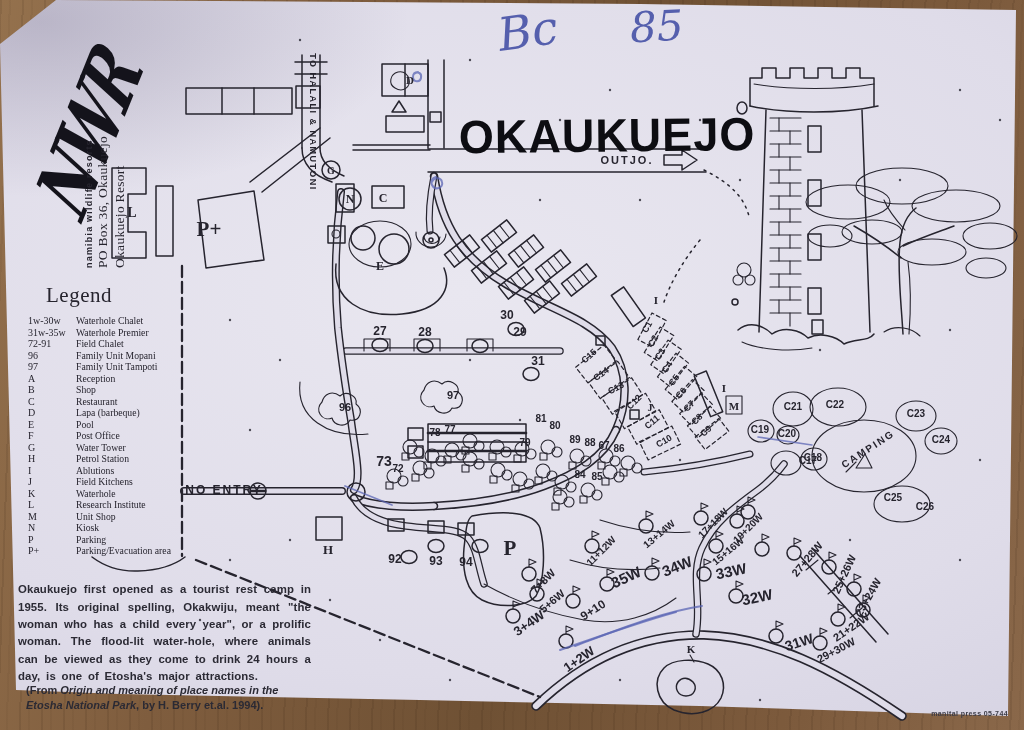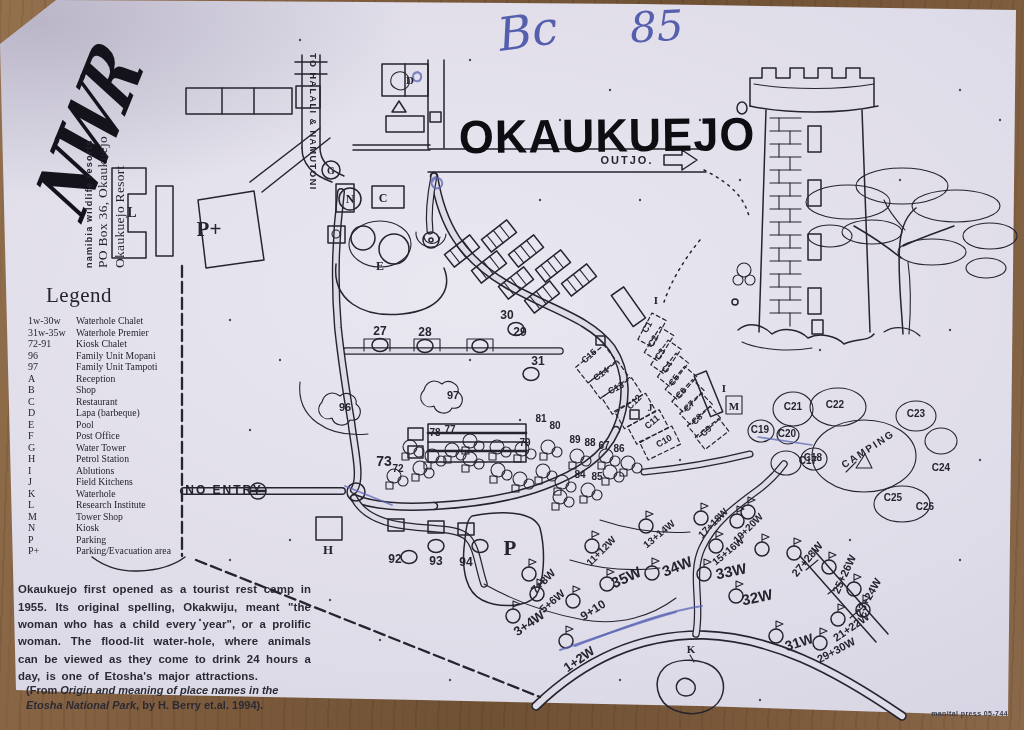--- a/index.html
+++ b/index.html
@@ -554,21 +554,21 @@
         <span class="mlab" style="left: 616px; top: 388px; font-size: 9px; transform: translate(-50%, -50%) rotate(-28deg);">C13</span>
         <span class="mlab" style="left: 601px; top: 374px; font-size: 9px; transform: translate(-50%, -50%) rotate(-35deg);">C14</span>
         <span class="mlab" style="left: 589px; top: 356px; font-size: 9px; transform: translate(-50%, -50%) rotate(-42deg);">C15</span>
         <span class="mlab" style="left: 785px; top: 460px; font-size: 10px; transform: translate(-50%, -50%) rotate(0deg); padding-left: 46px;">C17</span>
         <span class="mlab" style="left: 813px; top: 457px; font-size: 10px; transform: translate(-50%, -50%) rotate(0deg);">C18</span>
         <span class="mlab" style="left: 760px; top: 429px; font-size: 10px; transform: translate(-50%, -50%) rotate(0deg);">C19</span>
         <span class="mlab" style="left: 787px; top: 433px; font-size: 10px; transform: translate(-50%, -50%) rotate(0deg);">C20</span>
         <span class="mlab" style="left: 793px; top: 406px; font-size: 10px; transform: translate(-50%, -50%) rotate(0deg);">C21</span>
         <span class="mlab" style="left: 835px; top: 404px; font-size: 10px; transform: translate(-50%, -50%) rotate(0deg);">C22</span>
         <span class="mlab" style="left: 916px; top: 413px; font-size: 10px; transform: translate(-50%, -50%) rotate(0deg);">C23</span>
-        <span class="mlab" style="left: 941px; top: 439px; font-size: 10px; transform: translate(-50%, -50%) rotate(0deg); margin-top: 28px;">C24</span>
+        <span class="mlab" style="left: 941px; top: 439px; font-size: 10px; transform: translate(-50%, -50%) rotate(0deg);">C24</span>
         <span class="mlab" style="left: 893px; top: 497px; font-size: 10px; transform: translate(-50%, -50%) rotate(0deg);">C25</span>
         <span class="mlab" style="left: 921px; top: 506px; font-size: 10px; transform: translate(-50%, -50%) rotate(0deg); padding-left: 8px;">C26</span>
         <span class="mlab" style="left: 868px; top: 449px; font-size: 10px; letter-spacing: 2px; transform: translate(-50%, -50%) rotate(-33deg);">CAMPING</span>
         <span class="mlab" style="left: 626px; top: 577px; font-size: 15px; transform: translate(-50%, -50%) rotate(-25deg);">35W</span>
         <span class="mlab" style="left: 677px; top: 566px; font-size: 15px; transform: translate(-50%, -50%) rotate(-22deg);">34W</span>
         <span class="mlab" style="left: 731px; top: 571px; font-size: 15px; transform: translate(-50%, -50%) rotate(-12deg);">33W</span>
         <span class="mlab" style="left: 757px; top: 597px; font-size: 15px; transform: translate(-50%, -50%) rotate(-12deg);">32W</span>
         <span class="mlab" style="left: 799px; top: 642px; font-size: 14px; transform: translate(-50%, -50%) rotate(-18deg);">31W</span>
         <span class="mlab" style="left: 579px; top: 659px; font-size: 13px; transform: translate(-50%, -50%) rotate(-35deg);">1+2W</span>
         <span class="mlab" style="left: 529px; top: 623px; font-size: 13px; transform: translate(-50%, -50%) rotate(-35deg);">3+4W</span>
@@ -604,21 +604,21 @@
           <div class="lrow">
             <span class="lkey">1w-30w</span>
             <span class="llab">Waterhole Chalet</span>
           </div>
           <div class="lrow">
             <span class="lkey">31w-35w</span>
             <span class="llab">Waterhole Premier</span>
           </div>
           <div class="lrow">
             <span class="lkey">72-91</span>
-            <span class="llab">Kiosk Chalet</span>
+            <span class="llab">Field Chalet</span>
           </div>
           <div class="lrow">
             <span class="lkey">96</span>
             <span class="llab">Family Unit Mopani</span>
           </div>
           <div class="lrow">
             <span class="lkey">97</span>
             <span class="llab">Family Unit Tampoti</span>
           </div>
           <div class="lrow">
@@ -664,21 +664,21 @@
           <div class="lrow">
             <span class="lkey">K</span>
             <span class="llab">Waterhole</span>
           </div>
           <div class="lrow">
             <span class="lkey">L</span>
             <span class="llab">Research Institute</span>
           </div>
           <div class="lrow">
             <span class="lkey">M</span>
-            <span class="llab">Tower Shop</span>
+            <span class="llab">Unit Shop</span>
           </div>
           <div class="lrow">
             <span class="lkey">N</span>
             <span class="llab">Kiosk</span>
           </div>
           <div class="lrow">
             <span class="lkey">P</span>
             <span class="llab">Parking</span>
           </div>
           <div class="lrow">

